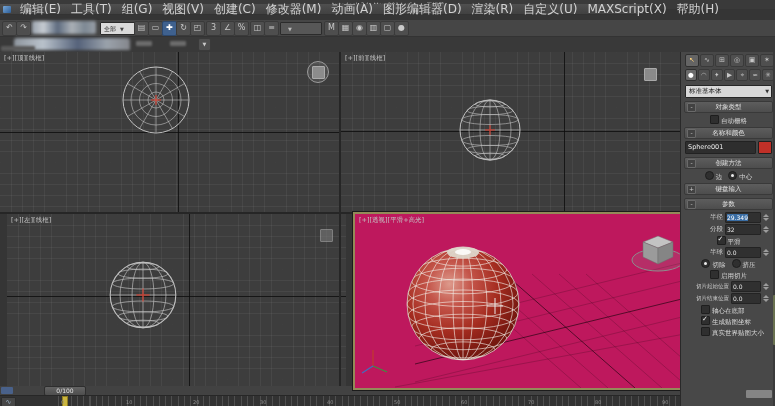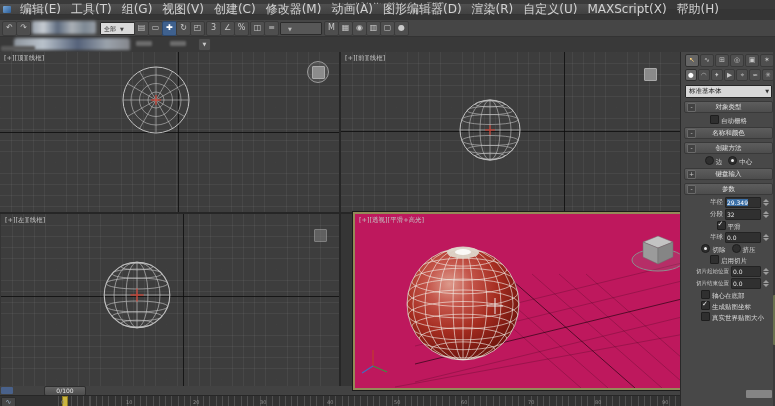--- a/index.html
+++ b/index.html
@@ -219,21 +219,21 @@
         <ellipse cx="32" cy="32" rx="10" ry="30"></ellipse>
           <ellipse cx="32" cy="32" rx="21" ry="30"></ellipse>
       </g>
       <g stroke="#d03020" stroke-width="1">
         <line x1="27" y1="32" x2="37" y2="32"></line>
           <line x1="32" y1="27" x2="32" y2="37"></line>
       </g>
     </svg>
   </div>
 
-  <div class="vp" style="left:1px;top:214px;width:339px;height:172px">
+  <div class="vp" style="left:7px;top:214px;width:339px;height:172px">
     <span class="vplabel">[+][左][线框]</span>
     <div class="axisV" style="left:182px"></div>
     <div class="axisH" style="top:82px"></div>
     <div class="vcube-sq dim" style="left:313px;top:15px"></div>
     <svg class="abs" style="left:101px;top:46px" width="70" height="70" viewBox="0 0 64 64">
       <g stroke="#d9d9d9" fill="none" stroke-width="0.6" opacity="0.85">
         <circle cx="32" cy="32" r="30" stroke-width="1"></circle>
         <line x1="2" y1="32" x2="62" y2="32"></line>
         <ellipse cx="32" cy="21.5" rx="28.1" ry="5"></ellipse>
           <ellipse cx="32" cy="42.5" rx="28.1" ry="5"></ellipse>
@@ -356,20 +356,24 @@
       <span>对象类型</span>
     </div>
     <div class="crow">
       <span class="chk"></span><span>自动栅格</span>
     </div>
 
     <div class="rh">
       <span class="pm">-</span>
       <span>名称和颜色</span>
     </div>
+    <div class="namerow">
+      <span class="nfld">Sphere001</span>
+      <span class="swatch"></span>
+    </div>
 
     <div class="rh">
       <span class="pm">-</span>
       <span>创建方法</span>
     </div>
     <div class="crow">
       <span class="rad"></span><span>边</span>
       &nbsp;&nbsp;<span class="rad on"></span><span>中心</span>
     </div>
 

